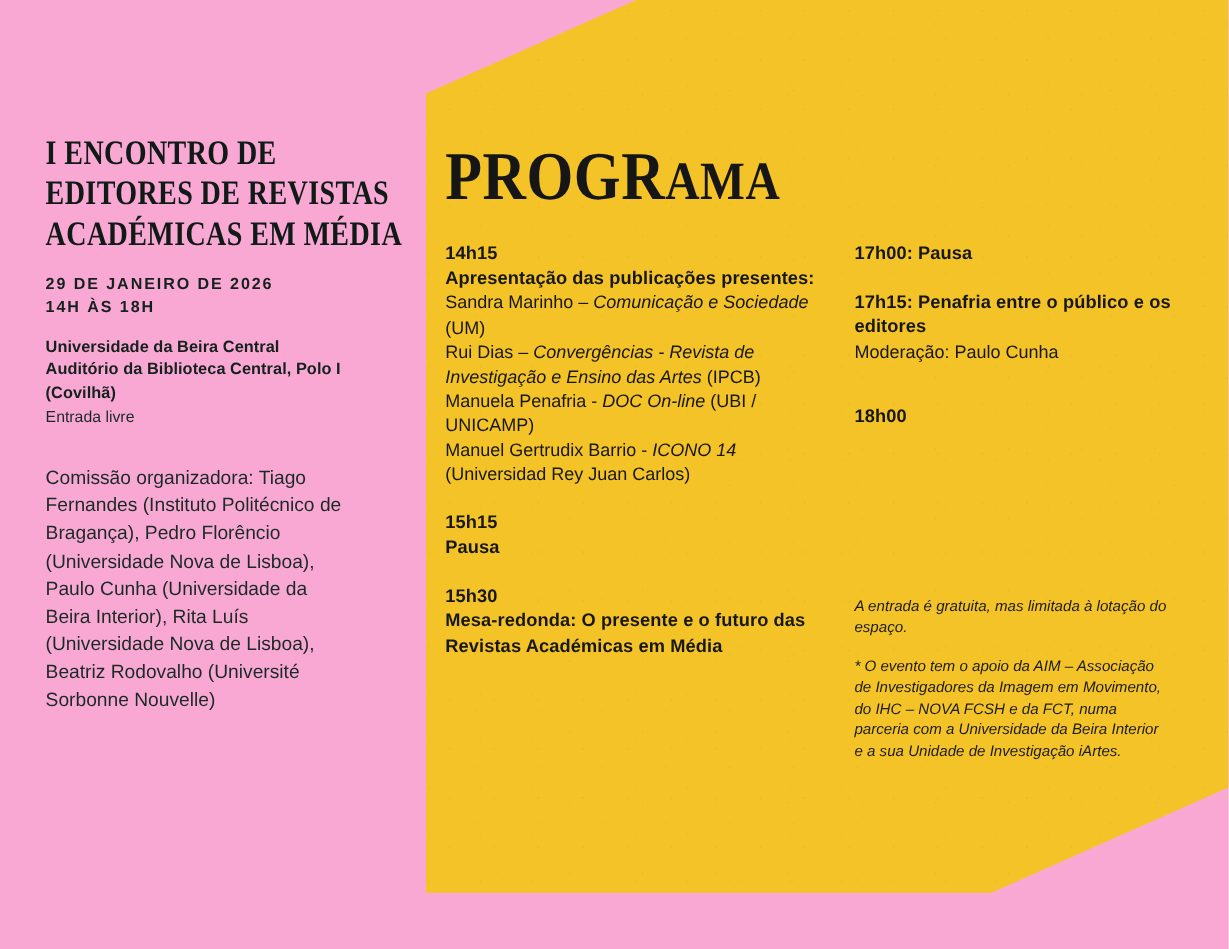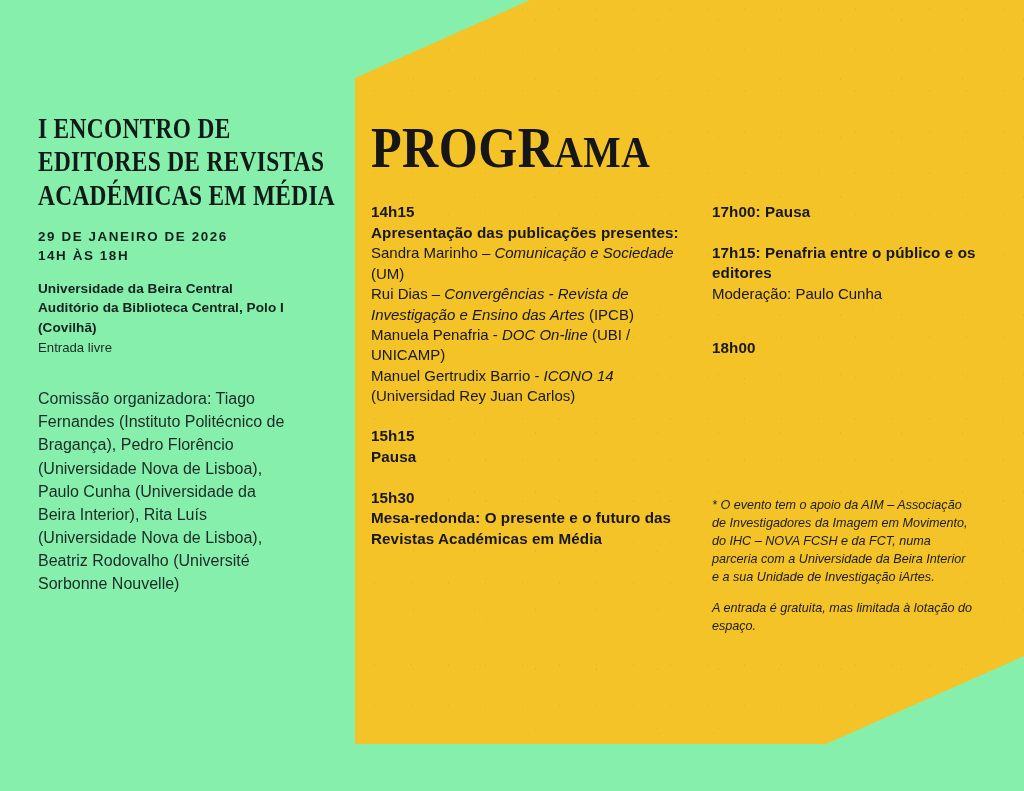--- a/index.html
+++ b/index.html
@@ -5,21 +5,21 @@
   html, body {
     margin: 0;
     padding: 0;
     background: #ffffff;
   }
   #poster {
     position: relative;
     width: 1024px;
     height: 791px;
     overflow: hidden;
-    background: #86efac;
+    background: #f9a8d4;
     font-family: "Liberation Sans", sans-serif;
   }
   
   #yellow-panel {
     position: absolute;
     left: 0; top: 0;
     width: 1024px; height: 791px;
     background: #f4c327;
     clip-path: polygon(355px 791px, 355px 78px, 530px 0px, 1024px 0px, 1024px 656px, 826px 744px, 355px 744px);
   }
@@ -230,17 +230,17 @@
       <p class="slot-time">17h15: Penafria entre o público e os editores</p>
       <p class="slot-sub">Moderação: Paulo Cunha</p>
     </div>
 
     <div class="slot" style="margin-top:34px">
       <p class="slot-time">18h00</p>
     </div>
   </div>
 
   <div id="footnotes">
+    <p>A entrada é gratuita, mas limitada à lotação do espaço.</p>
     <p>* O evento tem o apoio da AIM – Associação de Investigadores da Imagem em Movimento, do IHC – NOVA FCSH e da FCT, numa parceria com a Universidade da Beira Interior e a sua Unidade de Investigação iArtes.</p>
-    <p>A entrada é gratuita, mas limitada à lotação do espaço.</p>
   </div>
 
 </div>
 
 </body></html>

